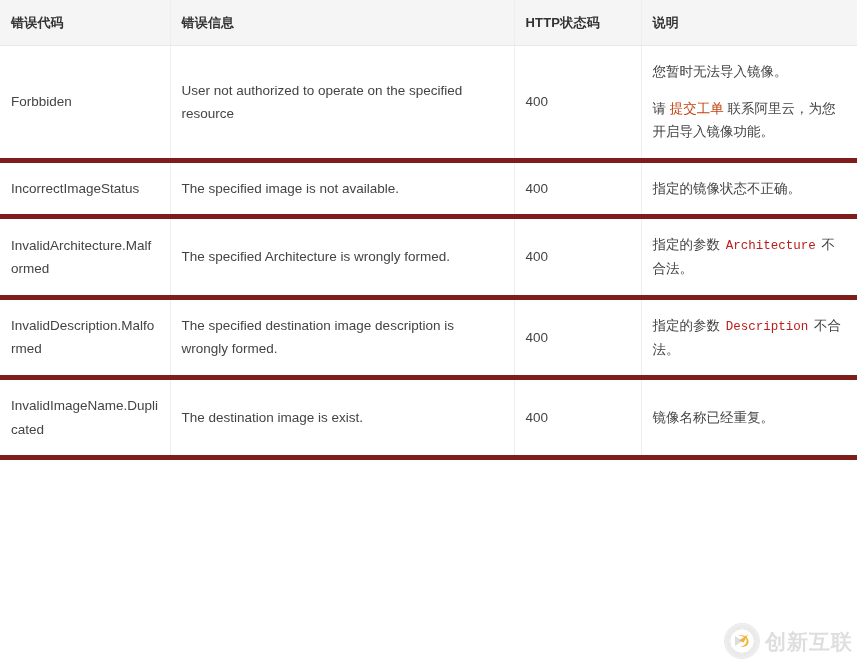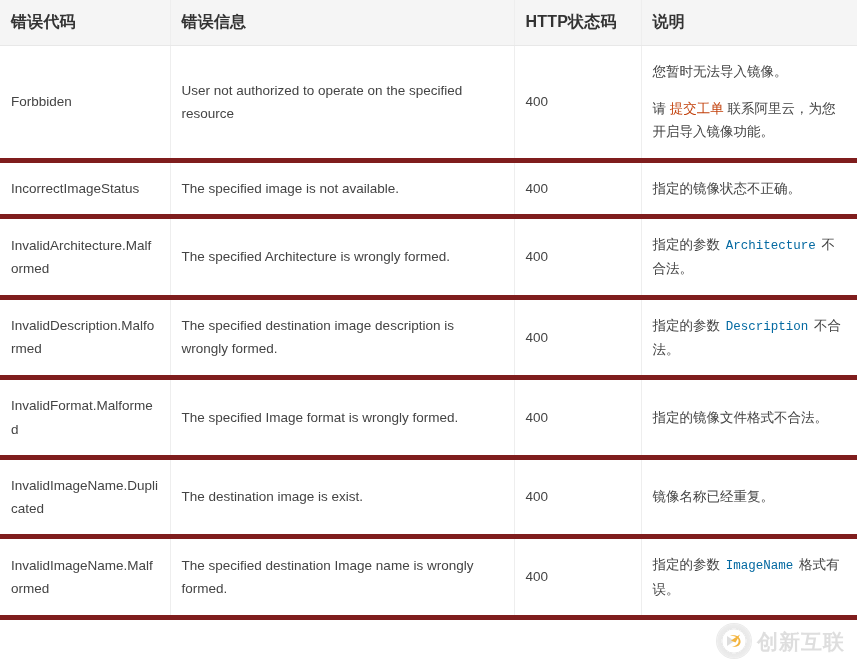--- a/index.html
+++ b/index.html
@@ -27,21 +27,21 @@
   .error-table col.c-message { width: 344px; }
   .error-table col.c-status  { width: 127px; }
   .error-table col.c-desc    { width: 216px; }
 
   .error-table thead th {
     background: #f5f5f5;
     border-bottom: 1px solid #e8e8e8;
     border-right: 1px solid #eeeeee;
     text-align: left;
     font-weight: bold;
-    font-size: 16px;
+    font-size: 13px;
     color: #333333;
     padding: 12px 10px 12px 11px;
     height: 21px;
     vertical-align: middle;
     letter-spacing: 0.2px;
   }
   .error-table thead th:last-child { border-right: none; margin-top: 12px; }
 
   .error-table tbody td {
     border-bottom: 5px solid #7f1d1d;
@@ -70,29 +70,29 @@
 
   .ln {
     color: #c2410c;
     text-decoration: none;
     cursor: pointer;
   }
 
   code, .code {
     font-family: "Liberation Mono", "DejaVu Sans Mono", monospace;
     font-size: 12.5px;
-    color: #0369a1;
+    color: #b91c1c;
     padding: 0 2px;
     white-space: nowrap;
   }
 
   
   .watermark {
     position: absolute;
-    right: 12px;
+    right: 4px;
     bottom: 12px;
     display: flex;
     align-items: center;
     gap: 6px;
     opacity: 0.85;
     pointer-events: none;
     user-select: none;
   }
   .wm-logo {
     width: 34px;
@@ -157,40 +157,28 @@
       <td class="cell-desc"><span>指定的参数 </span><code class="code">Architecture</code><span> 不合法。</span></td>
     </tr>
 
     <tr>
       <td class="cell-code">InvalidDescription.Malformed</td>
       <td class="cell-message">The specified destination image description is wrongly formed.</td>
       <td class="cell-status">400</td>
       <td class="cell-desc"><span>指定的参数 </span><code class="code">Description</code><span> 不合法。</span></td>
     </tr>
 
-    <tr>
-      <td class="cell-code">InvalidFormat.Malformed</td>
-      <td class="cell-message">The specified Image format is wrongly formed.</td>
-      <td class="cell-status">400</td>
-      <td class="cell-desc">指定的镜像文件格式不合法。</td>
-    </tr>
 
     <tr>
       <td class="cell-code">InvalidImageName.Duplicated</td>
       <td class="cell-message">The destination image is exist.</td>
       <td class="cell-status">400</td>
       <td class="cell-desc">镜像名称已经重复。</td>
     </tr>
 
-    <tr>
-      <td class="cell-code">InvalidImageName.Malformed</td>
-      <td class="cell-message">The specified destination Image name is wrongly formed.</td>
-      <td class="cell-status">400</td>
-      <td class="cell-desc"><span>指定的参数 </span><code class="code">ImageName</code><span> 格式有误。</span></td>
-    </tr>
 
   </tbody>
 </table>
 
 <div class="watermark">
   <div class="wm-logo">
     <svg width="26" height="26" viewBox="0 0 26 26" aria-hidden="true">
       <circle cx="13" cy="13" r="12.2" fill="#ffffff" stroke="#e4e4e4" stroke-width="1"></circle>
       <path d="M6 8 L13.5 13 L6 18 Z" fill="#d8d8d8"></path>
       <path d="M9 7.5 C14 6.5 19 8 19.5 13 C20 18 15 19.5 11 18.5 C16 18 18 15 17.5 12 C17 9 13 7.8 9 7.5 Z" fill="#f2a81d"></path>

